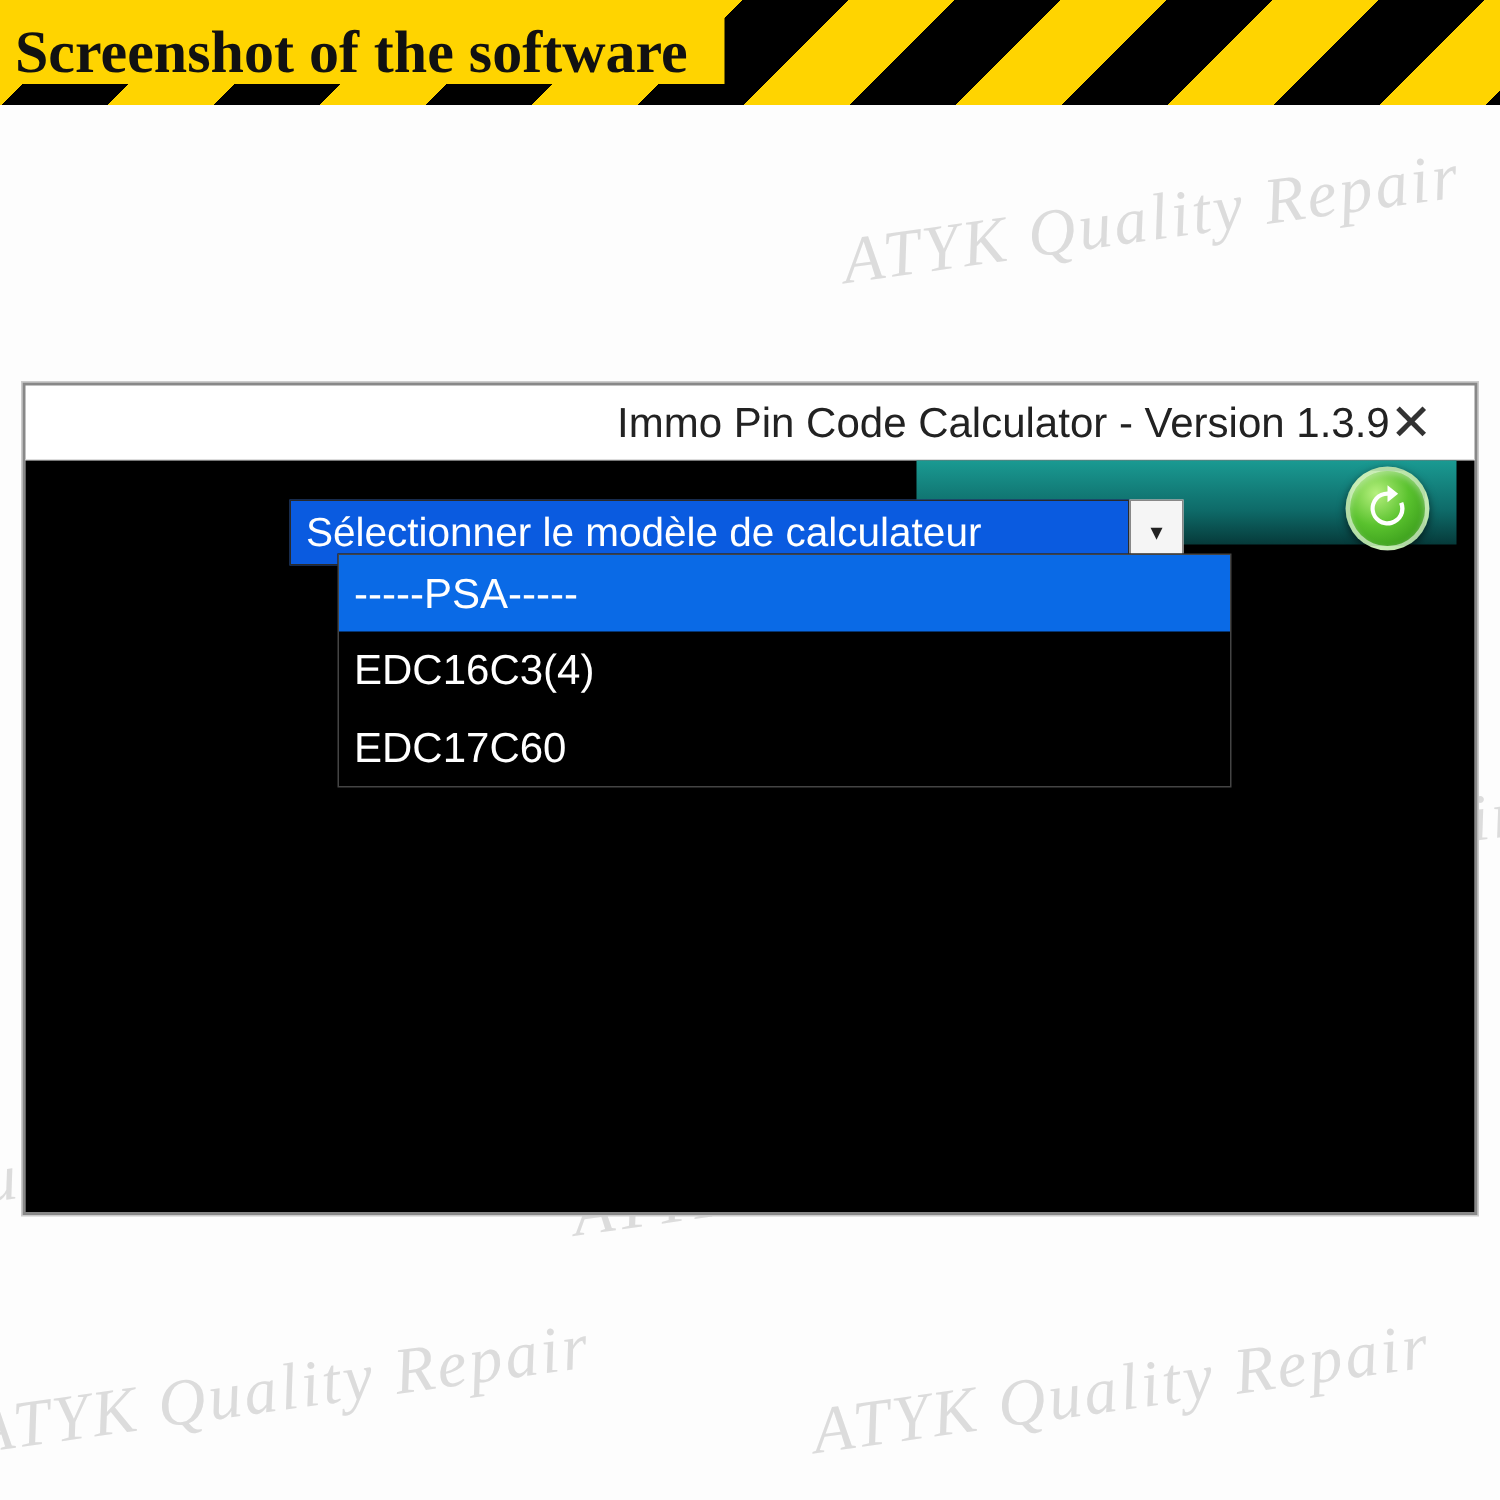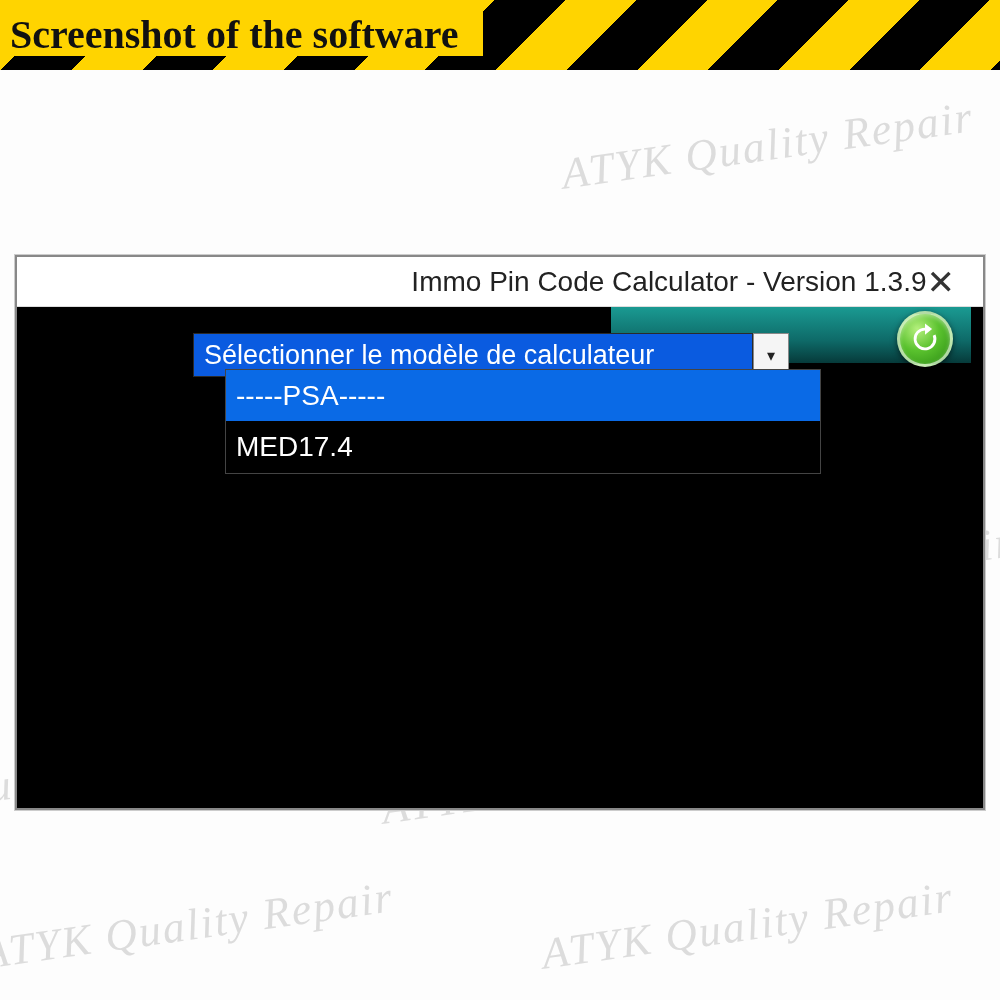--- a/index.html
+++ b/index.html
@@ -197,16 +197,17 @@
     </div>
 
     <div class="refresh-btn">
       <svg viewBox="0 0 24 24">
         <path fill="#ffffff" d="M12 4a8 8 0 1 0 7.4 4.9l-1.9.8A6 6 0 1 1 12 6v3l5-4-5-4v3z"></path>
       </svg>
     </div>
 
     <div class="dropdown-list">
         <div class="dropdown-item selected">-----PSA-----</div>
-        <div class="dropdown-item">MED17.4</div>
+        <div class="dropdown-item">EDC16C3(4)</div>
+        <div class="dropdown-item">EDC17C60</div>
       </div>
   </div>
 </div>
 
 </body></html>

